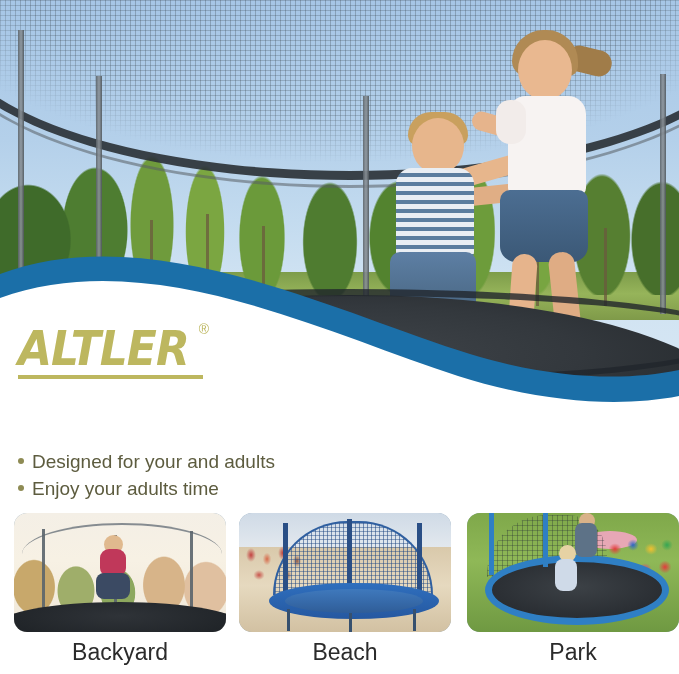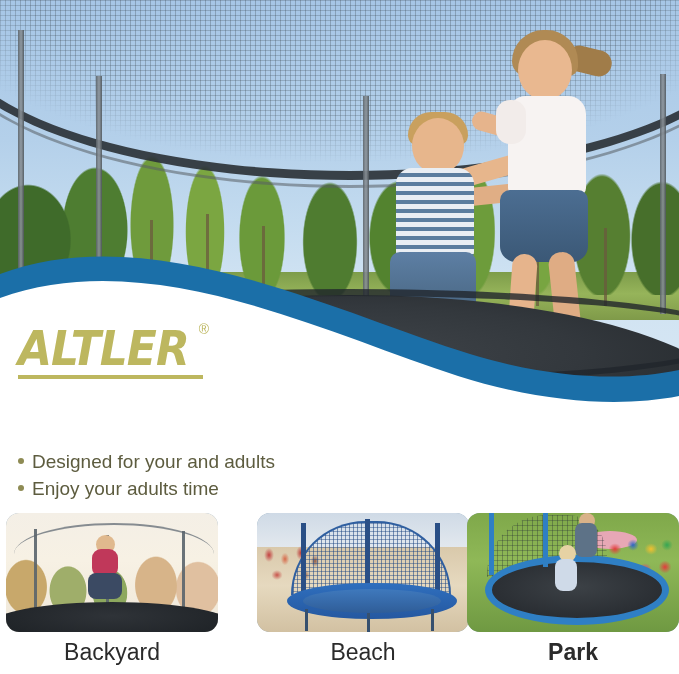--- a/index.html
+++ b/index.html
@@ -268,23 +268,23 @@
     position:absolute; left:0; top:513px;
     width:679px; height:161px;
   }
   .card {
     position:absolute;
     width:212px;
     display:flex;
     flex-direction:column;
     align-items:center;
   }
-  .card:nth-child(1){ left:6px; }
-  .card:nth-child(2){ left:239px;margin-left:18px; }
-  .card:nth-child(3){ left:467px;font-weight:bold; }
+  .card:nth-child(1){ left:14px; }
+  .card:nth-child(2){ left:239px; }
+  .card:nth-child(3){ left:467px; }
 
   .thumb {
     width:212px; height:119px;
     border-radius:13px;
     overflow:hidden;
     position:relative;
     background:#8aa3b8;
   }
   .caption {
     margin-top:8px;

